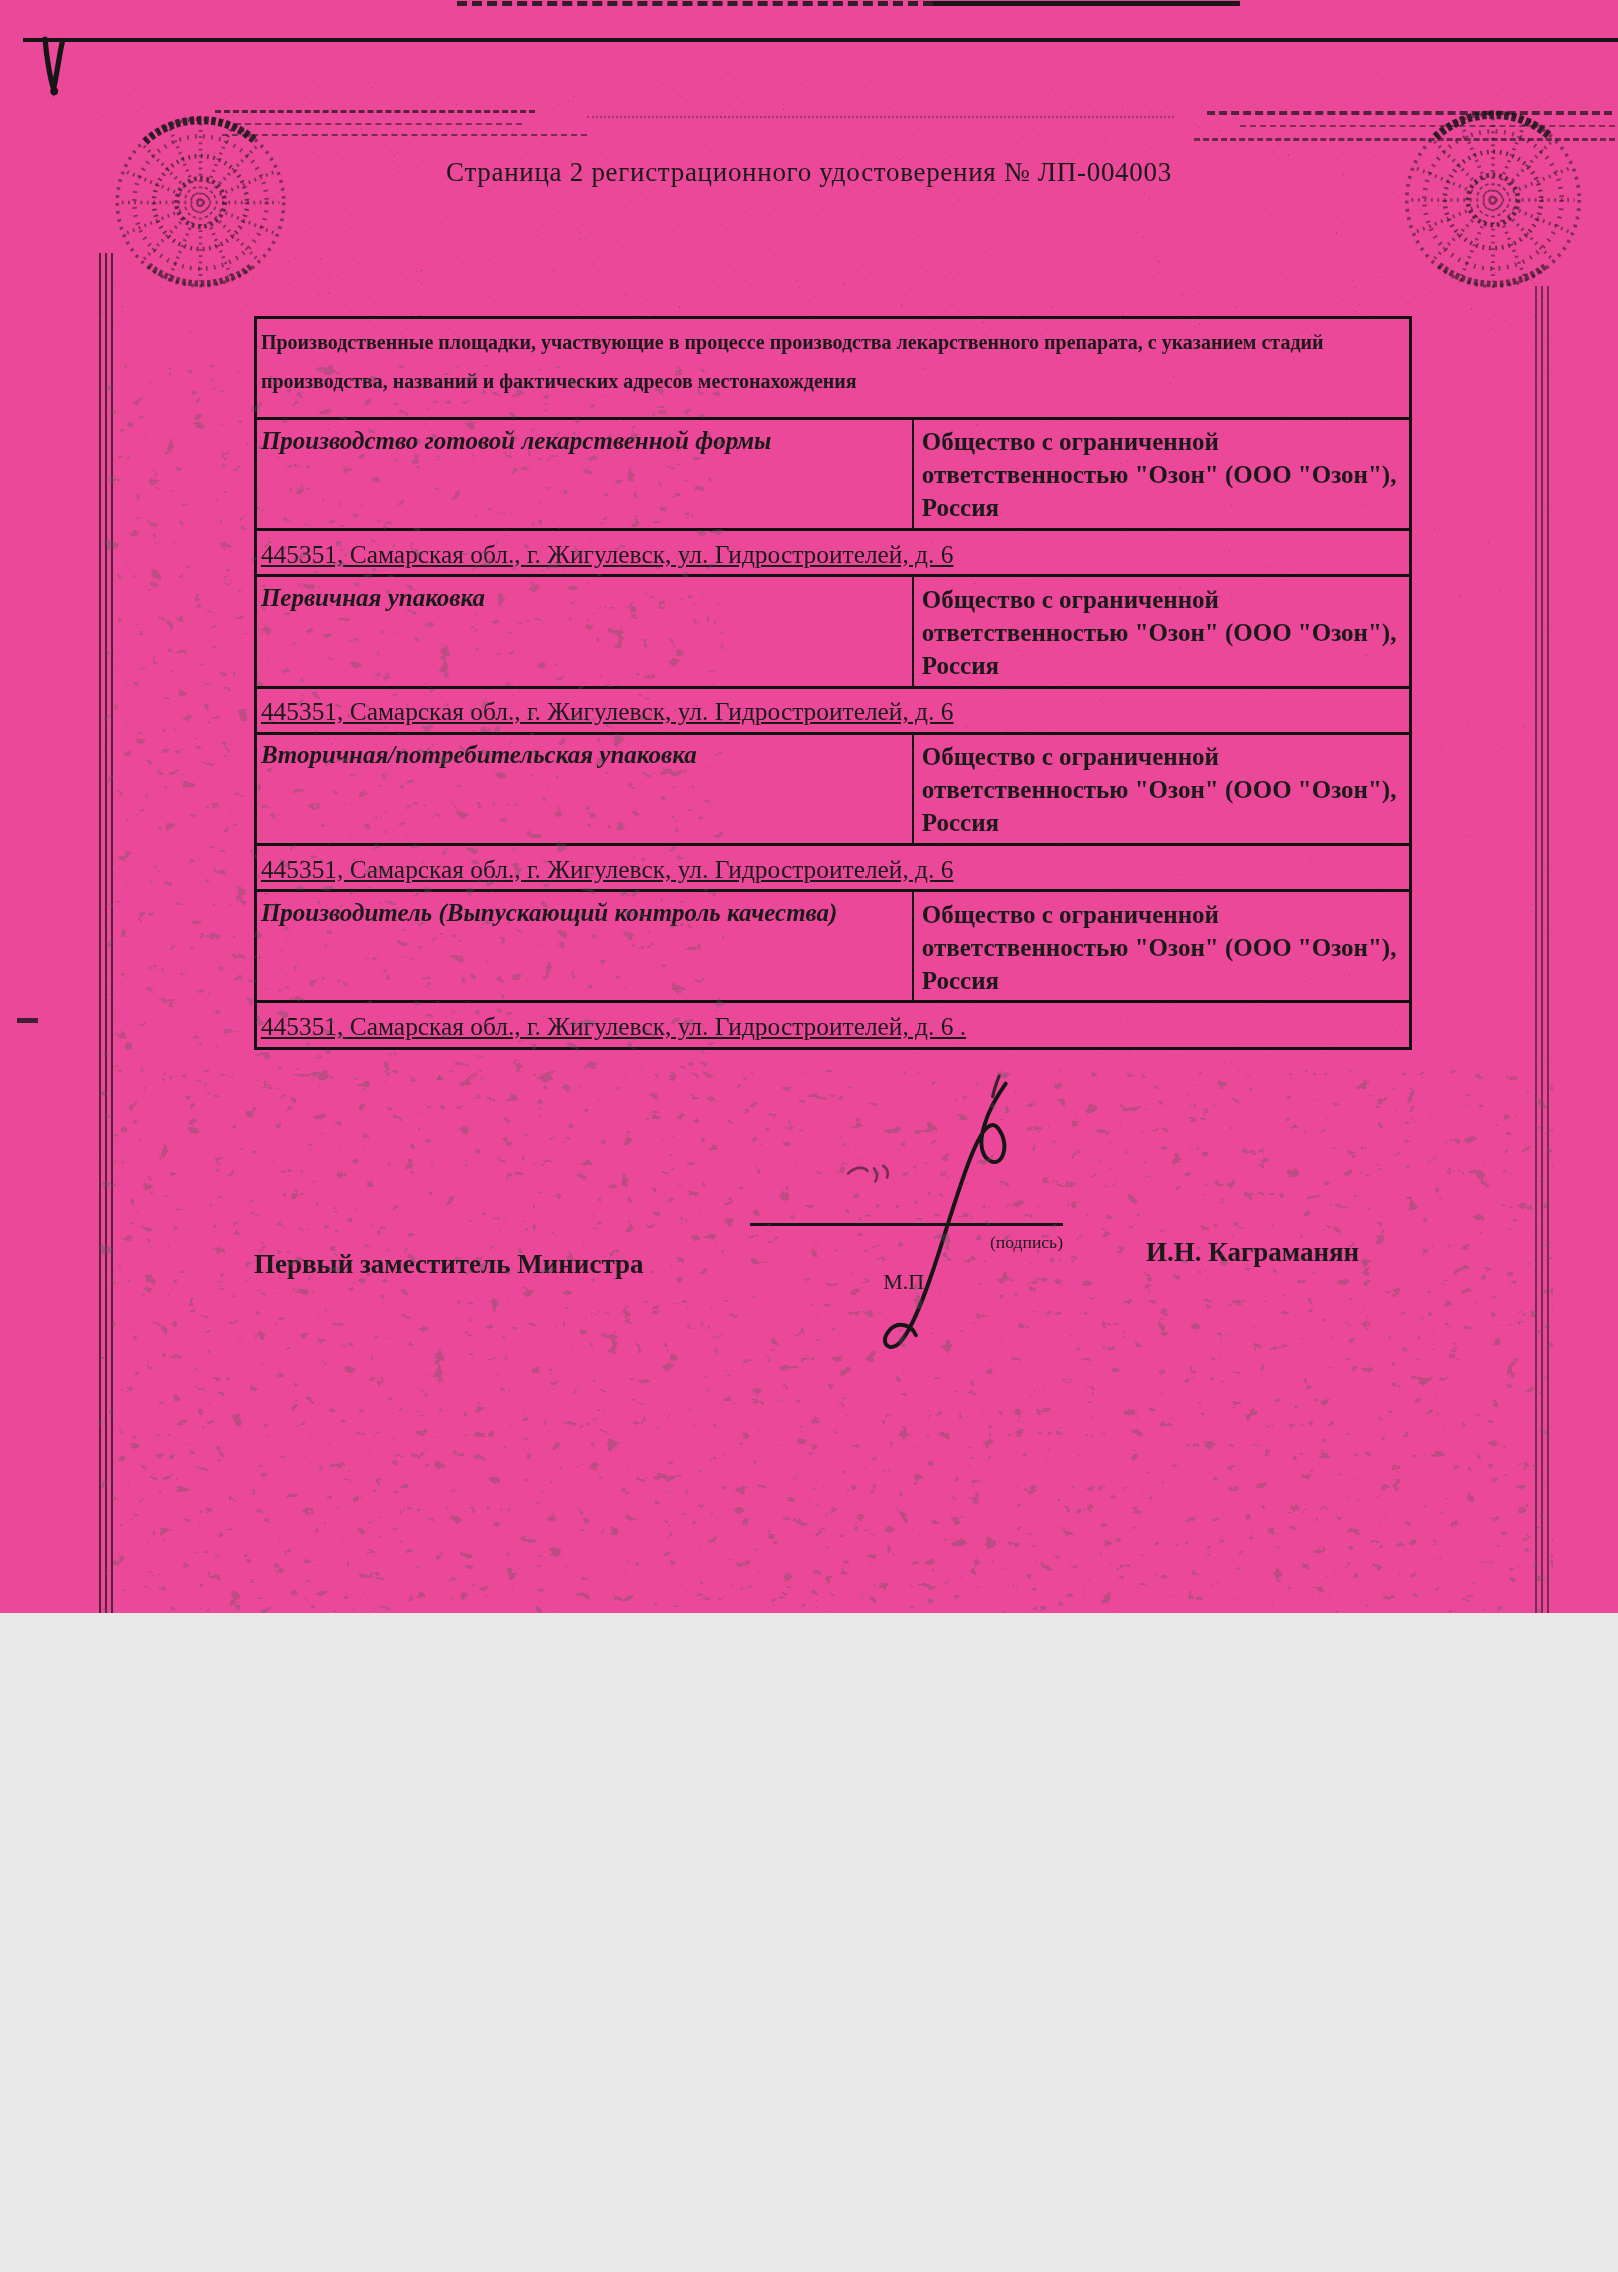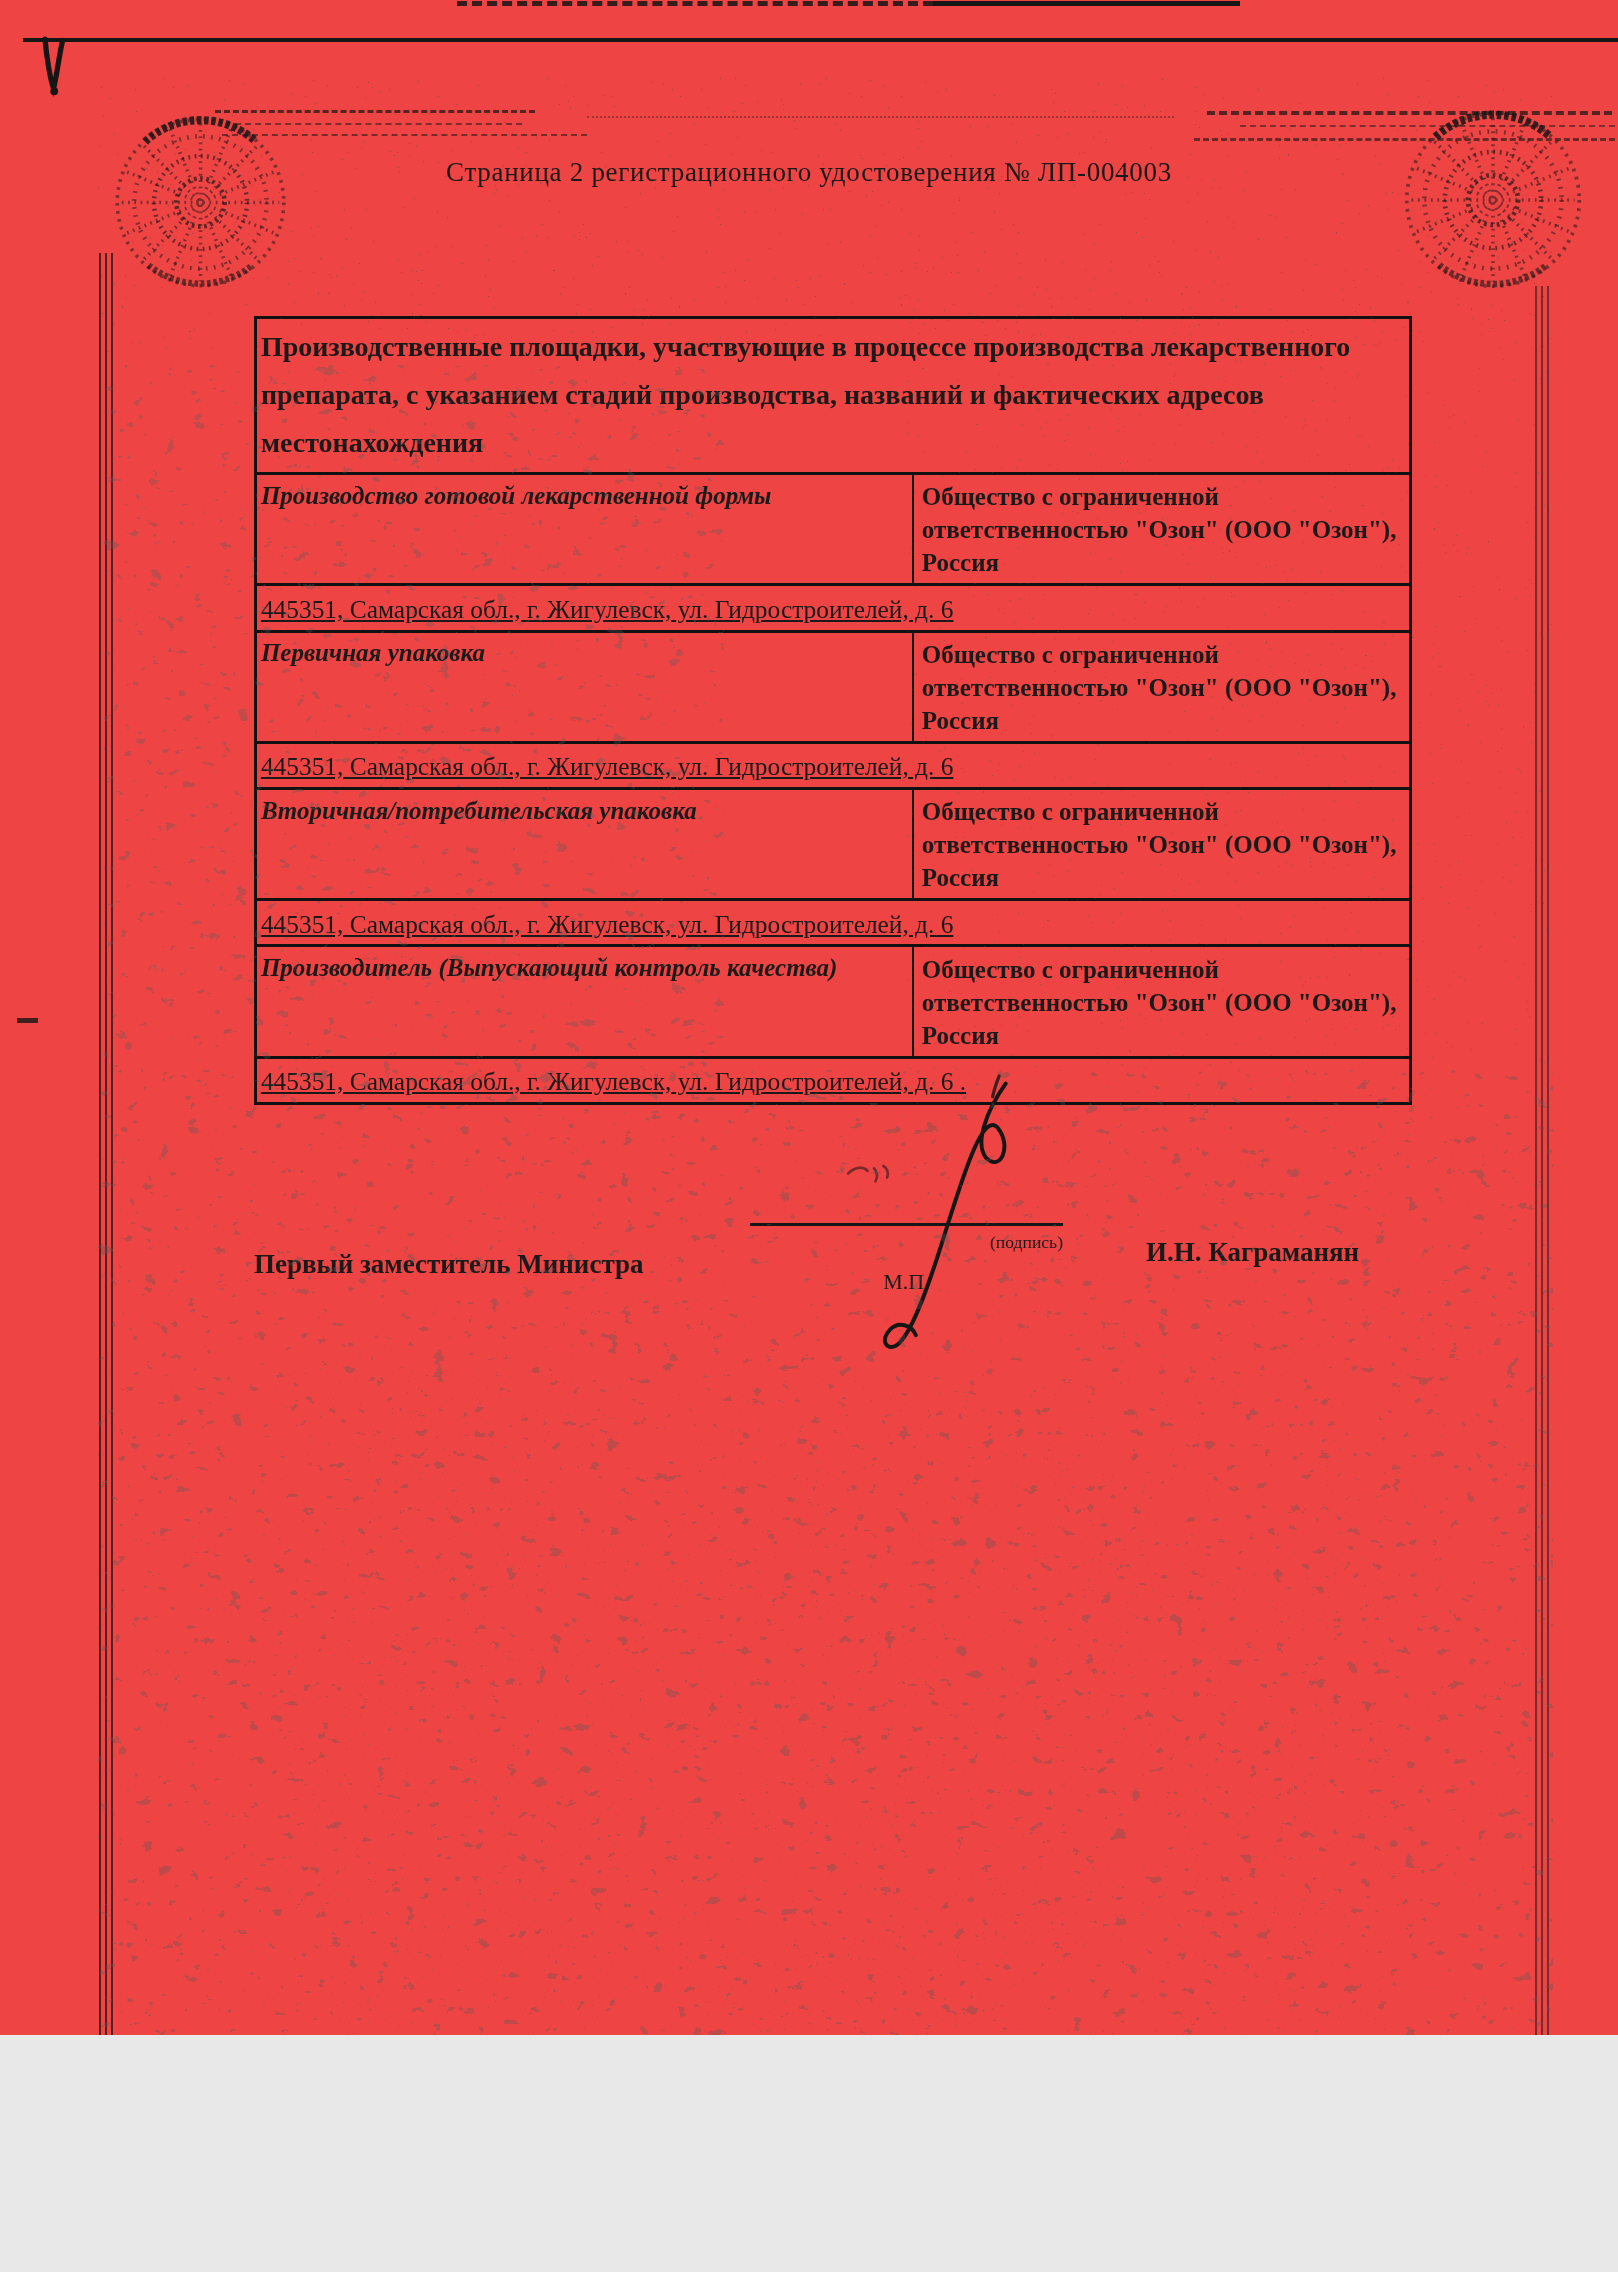--- a/index.html
+++ b/index.html
@@ -1,17 +1,17 @@
 <!DOCTYPE html>
 <html style="font-size:10.4px"><head>
 <meta charset="utf-8">
 <style>
   html,body{margin:0;padding:0;background:#e8e8e8;}
   .page{
-    position:relative;width:1618px;height:2035px;background:#ef4444;
+    position:relative;width:1618px;height:1613px;background:#ec4899;
     overflow:hidden;font-family:"Liberation Serif","DejaVu Serif",serif;
     color:#1a1a1a;margin:0 auto;
   }
   .abs{position:absolute;}
   .noise{position:absolute;pointer-events:none;z-index:30;}
   .ink{background:#161616;}
 
   
   .top-dashes{top:1.3px;left:457px;width:476px;height:0;border-top:5.9px dashed #161616;opacity:.85;}
   .top-solid{top:1.3px;left:933px;width:307px;height:5.2px;}
@@ -31,21 +31,21 @@
     top:157px;left:0;width:100%;text-align:center;
     font-size:27px;letter-spacing:0.7px;z-index:5;
   }
 
   
   .rtable{
     left:254px;top:316px;width:1158px;border:3.3px solid #111;
     box-sizing:border-box;z-index:5;background:transparent;
   }
   .thead{
-    font-weight:bold;font-size:28px;line-height:48px;padding:3.9px 7.8px 5.2px 3.9px;
+    font-weight:bold;font-size:20px;line-height:39px;padding:3.9px 7.8px 5.2px 3.9px;
     min-height:98px;box-sizing:border-box;
   }
   .trow{display:flex;border-top:3.3px solid #111;}
   .cell{box-sizing:border-box;font-weight:bold;}
   .cell-stage{
     width:657px;border-right:2.6px solid #111;
     font-style:italic;font-weight:bold;font-size:25px;
     padding:6.5px 5.2px 5.2px 3.9px;
   }
   .cell-company{

